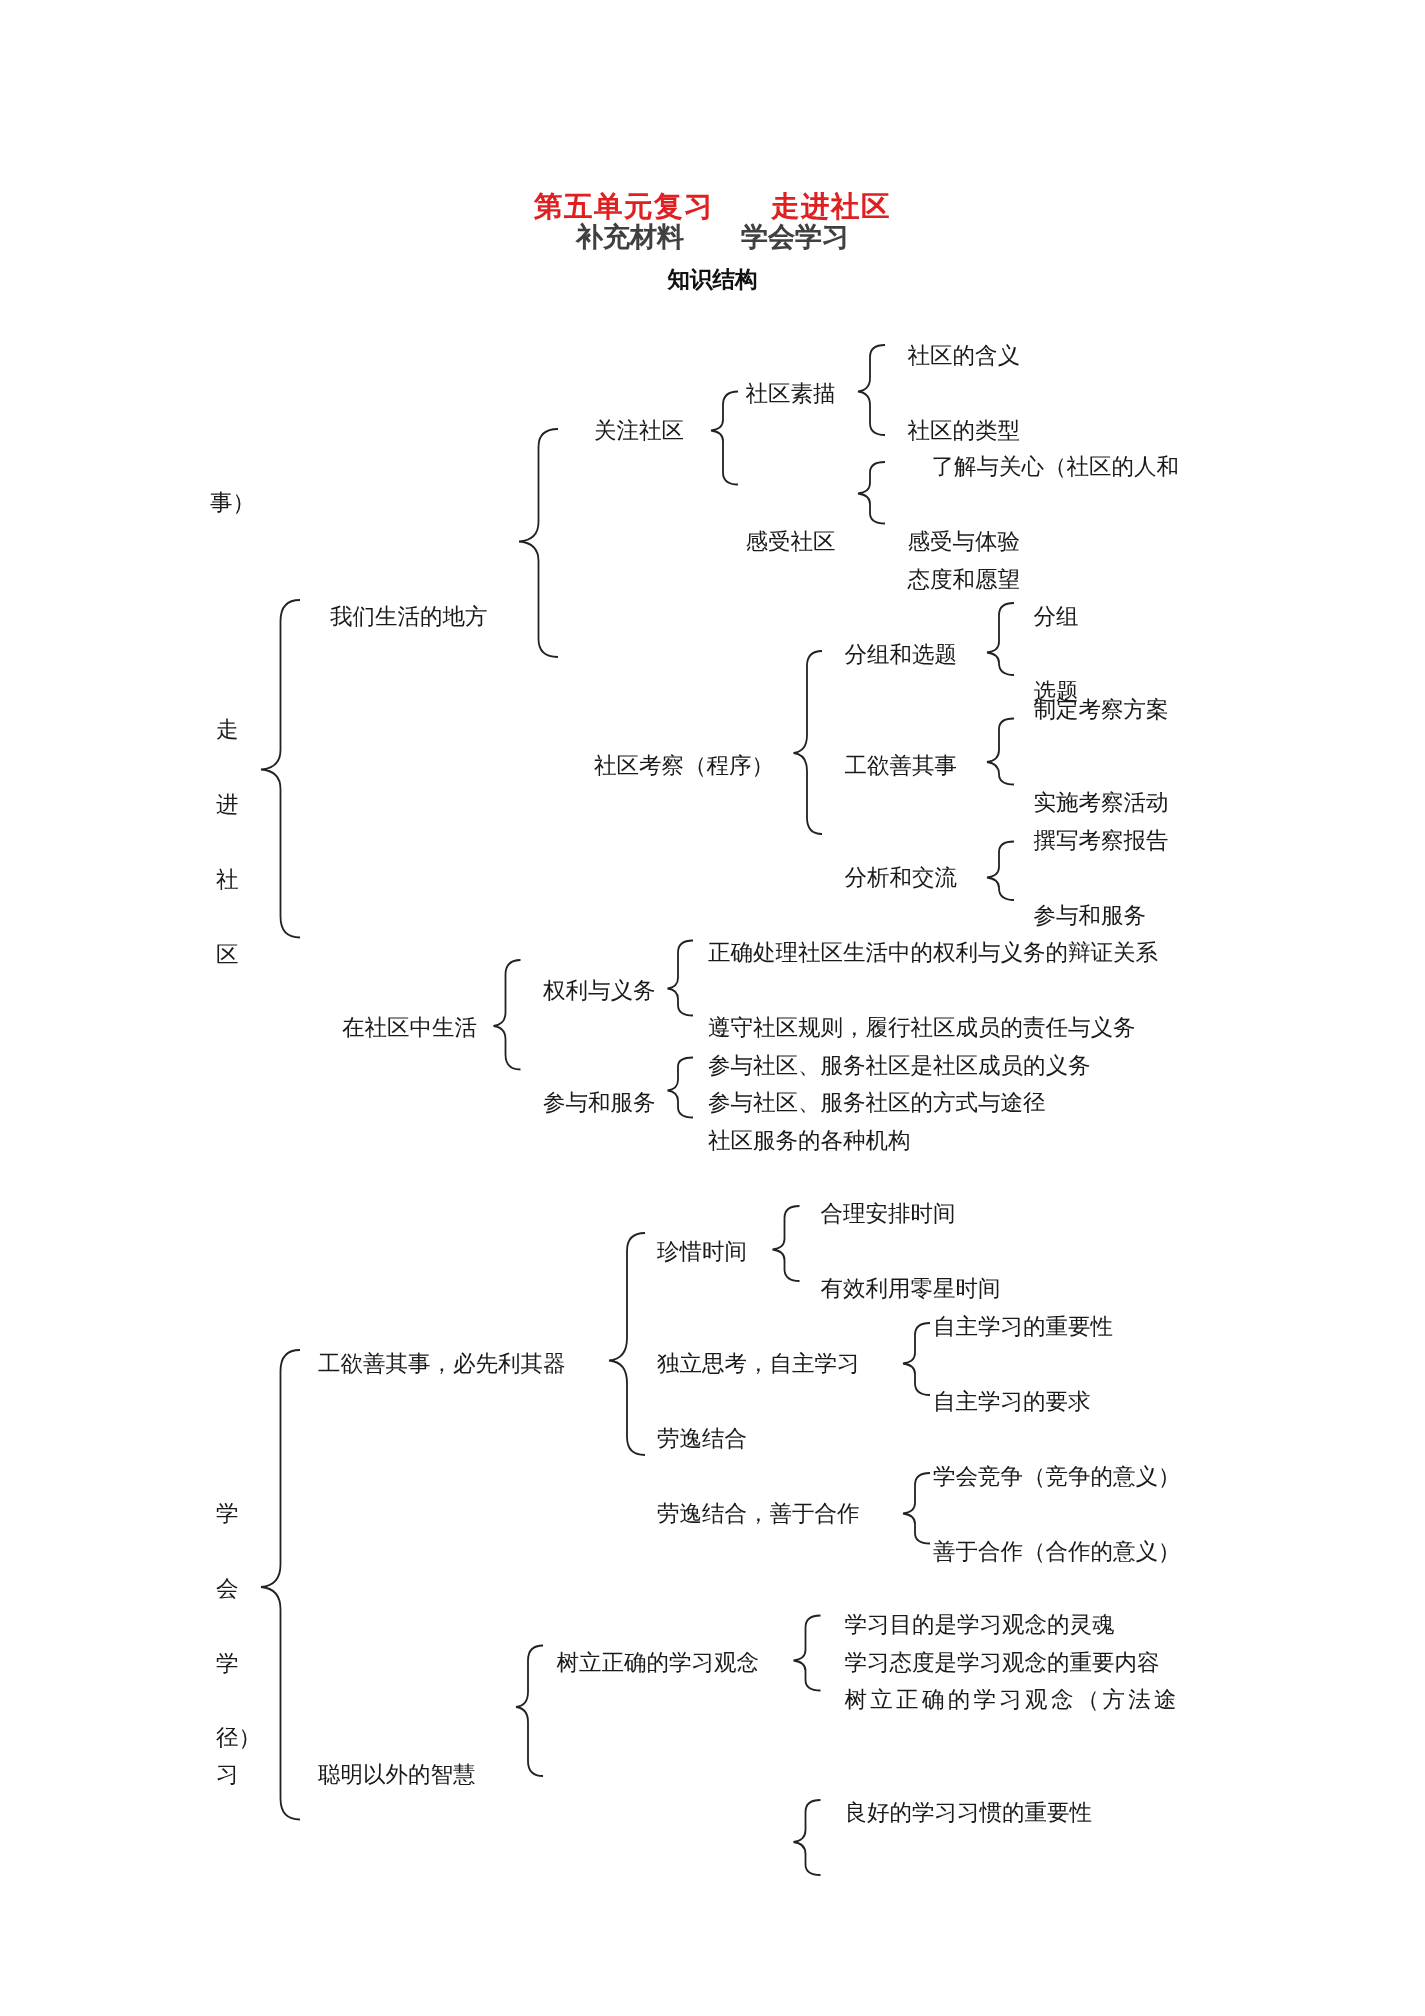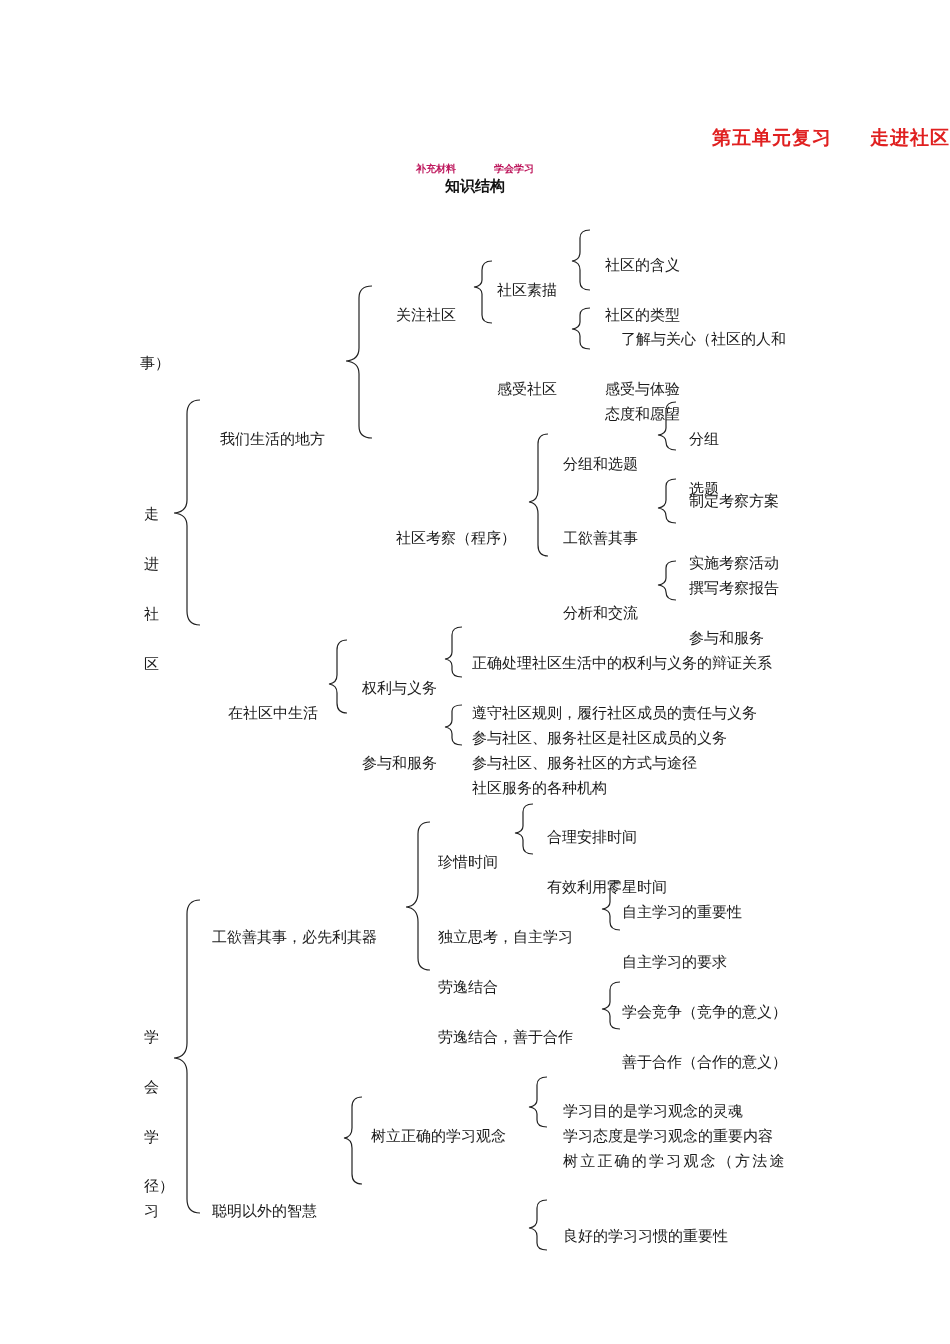--- a/index.html
+++ b/index.html
@@ -1,24 +1,24 @@
 <!DOCTYPE html>
 <html><head>
   <meta charset="utf-8">
   <style>
     html, body { margin: 0; padding: 0; background: #ffffff; }
     body { width: 950px; height: 1344px; position: relative; overflow: hidden;
            font-family: "DejaVu Serif", "Liberation Serif", serif; color: #111; }
     .title { position: absolute; left: 0; width: 950px; text-align: center;
              font-family: "DejaVu Sans", "Liberation Sans", sans-serif; font-weight: bold; }
-    .t1 { top: 125px; font-size: 19px; color: #e02020; letter-spacing: 1px; text-align: right; }
-    .t2 { top: 162px; font-size: 10px; color: #be185d; }
+    .t1 { top: 125px; font-size: 19px; color: #e02020; letter-spacing: 1px; }
+    .t2 { top: 146px; font-size: 18px; color: #404040; }
     .t3 { top: 177px; font-size: 15px; color: #111; }
     .gap { display: inline-block; width: 38px; }
-    .lbl { position: absolute; font-size: 15px; line-height: 18px; white-space: nowrap; color: #1a1a1a; margin-top: 28px; }
+    .lbl { position: absolute; font-size: 15px; line-height: 18px; white-space: nowrap; color: #1a1a1a; }
     .wide { letter-spacing: 2.2px; }
     svg.brackets { position: absolute; left: 0; top: 0; width: 950px; height: 1344px; pointer-events: none; }
     svg.brackets path { fill: none; stroke: #222; stroke-width: 1.2; }
   </style>
 </head>
 <body>
 
 <div class="title t1">
   <span>第五单元复习</span><span class="gap"></span><span>走进社区</span>
 </div>

